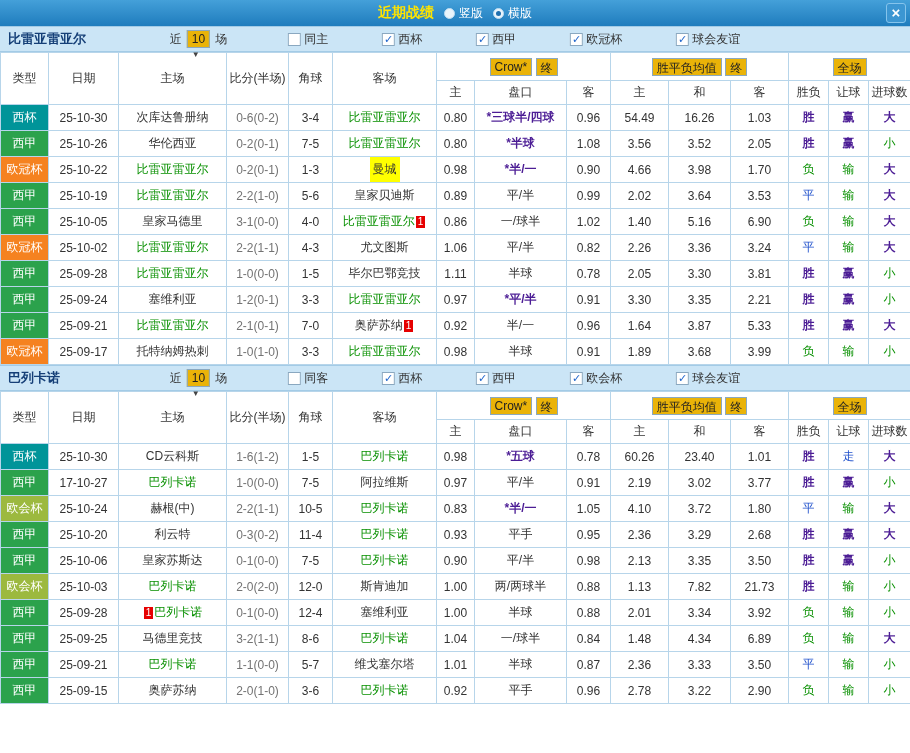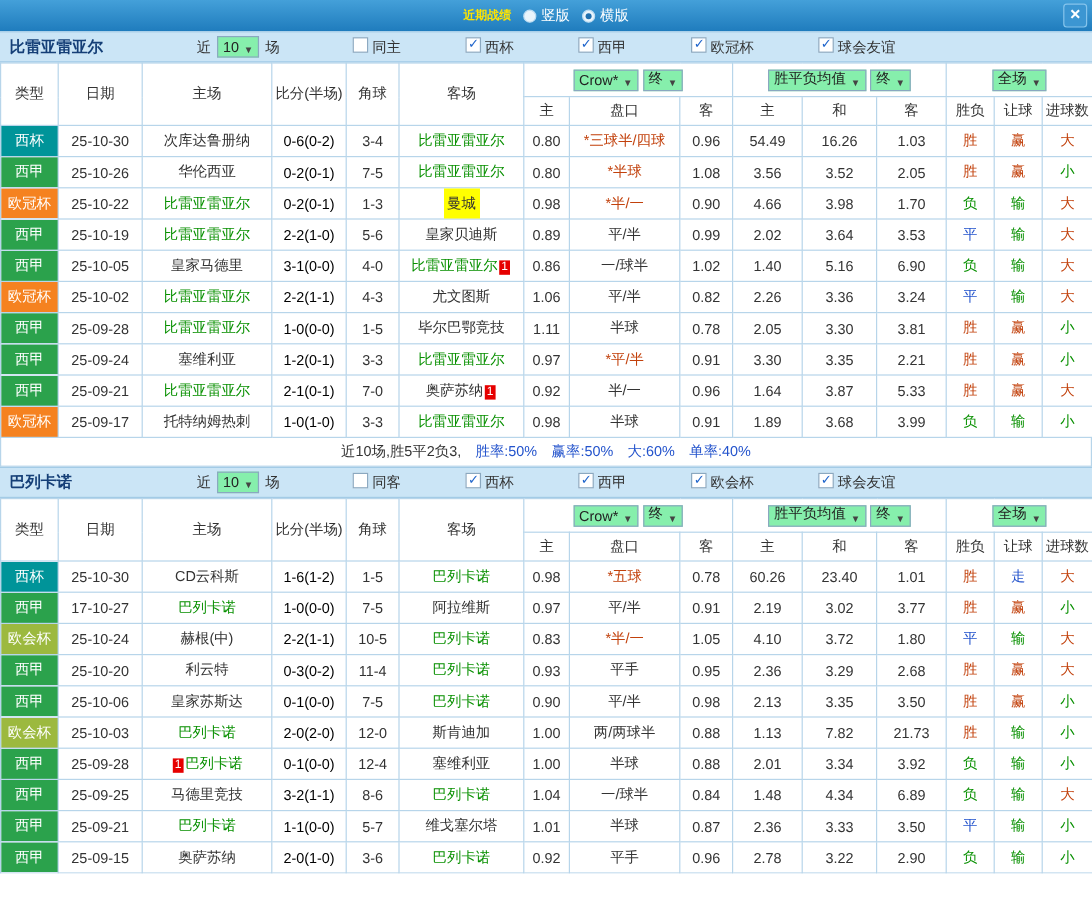--- a/index.html
+++ b/index.html
@@ -11,21 +11,21 @@
     background: #fff;
   }
   
   .topbar {
     height: 26px;
     background: linear-gradient(180deg, #44a0d9 0%, #1f7cbd 100%);
     display: flex; align-items: center;
     position: relative;
   }
   .topbar-center { flex: 1; display: flex; justify-content: center; align-items: center; gap: 10px; }
-  .topbar-title { color: #ffe400; font-weight: bold; font-size: 10px; }
+  .topbar-title { color: #ffe400; font-weight: bold; font-size: 14px; }
   .radio-opt { color: #fff; display: inline-flex; align-items: center; gap: 4px; cursor: pointer; font-family: Liberation Mono, monospace; }
   .radio-ic {
     width: 11px; height: 11px; border-radius: 50%;
     background: #e9f4fb; border: 1px solid #bcdcf2;
     display: inline-block; position: relative;
   }
   .radio-ic.sel::after {
     content: ""; position: absolute; left: 2px; top: 2px;
     width: 5px; height: 5px; border-radius: 50%; background: #1f6fae;
   }
@@ -44,49 +44,50 @@
     display: flex; align-items: center;
     padding: 0 8px;
     position: relative;
   }
   .sec-team { font-weight: bold; color: #153f77; font-size: 13px; }
   .sec-controls {
     position: absolute; left: 50%; transform: translateX(-50%);
     display: flex; align-items: center; gap: 5px; white-space: nowrap;
   }
   .cb-group { display: inline-flex; align-items: center; gap: 8px; margin-left: 10px; }
-  .cbl { display: inline-flex; align-items: flex-start; gap: 3px; cursor: pointer; color: #333; margin-left: 46px; }
+  .cbl { display: inline-flex; align-items: center; gap: 3px; cursor: pointer; color: #333; margin-left: 46px; }
   .cb {
     width: 13px; height: 13px; border: 1px solid #8aa8c0; background: #fff;
     display: inline-block; font-size: 11px; line-height: 11px; text-align: center;
     color: #2166cc; font-weight: bold;
   }
   
   .select {
-    display: inline-flex; align-items: flex-end; gap: 4px;
-    background: #86efac; border: 1px solid #8aa8c0;
+    display: inline-flex; align-items: flex-start; gap: 4px;
+    background: #eab308; border: 1px solid #8aa8c0;
     padding: 1px 4px; height: 18px; cursor: pointer; color: #222;
     vertical-align: middle;
+    flex-direction: column;
   }
   .select .arr { font-size: 8px; color: #444; }
   
   table { border-collapse: collapse; table-layout: fixed; width: 910px; }
   th, td {
     border: 1px solid #b7d5ea;
     text-align: center; font-size: 12px; font-weight: normal; color: #333;
     overflow: hidden; white-space: nowrap;
   }
   thead tr.ftr th { height: 28px; background: #fff; }
   thead tr.htr th { height: 24px; background: #fff; }
   tbody td { height: 26px; background: #fff; }
   td.league { color: #fff; }
-  .red   { color: #c2410c; }
+  .red   { color: #4c1d95; font-weight: bold; }
   .green { color: #089000; }
   .blue  { color: #2353cc; }
-  td.score { color: #000000; }
+  td.score { color: #737373; }
   .team { color: #089000; }
   .hl { background: #ffff00; padding: 12px 3px; }
   .badge {
     display: inline-block; background: #e60000; color: #fff;
     font-size: 10px; line-height: 12px; padding: 0 2px; margin: 0 1px;
   }
   
   .summary {
     height: 24px;
     display: flex; align-items: center; justify-content: center; gap: 12px;
@@ -376,27 +377,20 @@
           <td>0.91</td>
           <td>1.89</td>
           <td>3.68</td>
           <td>3.99</td>
           <td class="green">负</td>
           <td class="green">输</td>
           <td class="green">小</td>
         </tr>
       </tbody>
   </table>
-  <div class="summary">
-    <span>近10场,胜5平2负3,</span>
-    <span class="blue">胜率:50%</span>
-    <span class="blue">赢率:50%</span>
-    <span class="blue">大:60%</span>
-    <span class="blue">单率:40%</span>
-  </div>
 </div>
 
 <div class="section">
   <div class="sec-header">
     <span class="sec-team">巴列卡诺</span>
     <div class="sec-controls">
       <span>近</span>
       <span class="select">
           <span>10</span>
           <span class="arr">▼</span>

